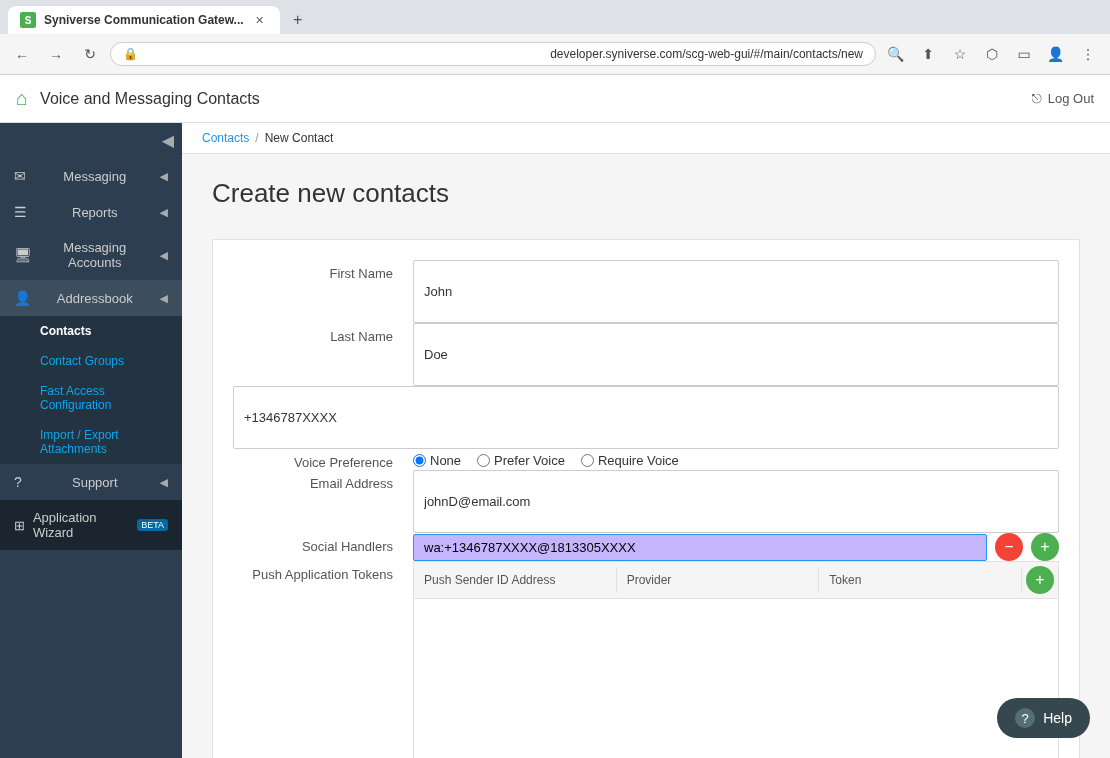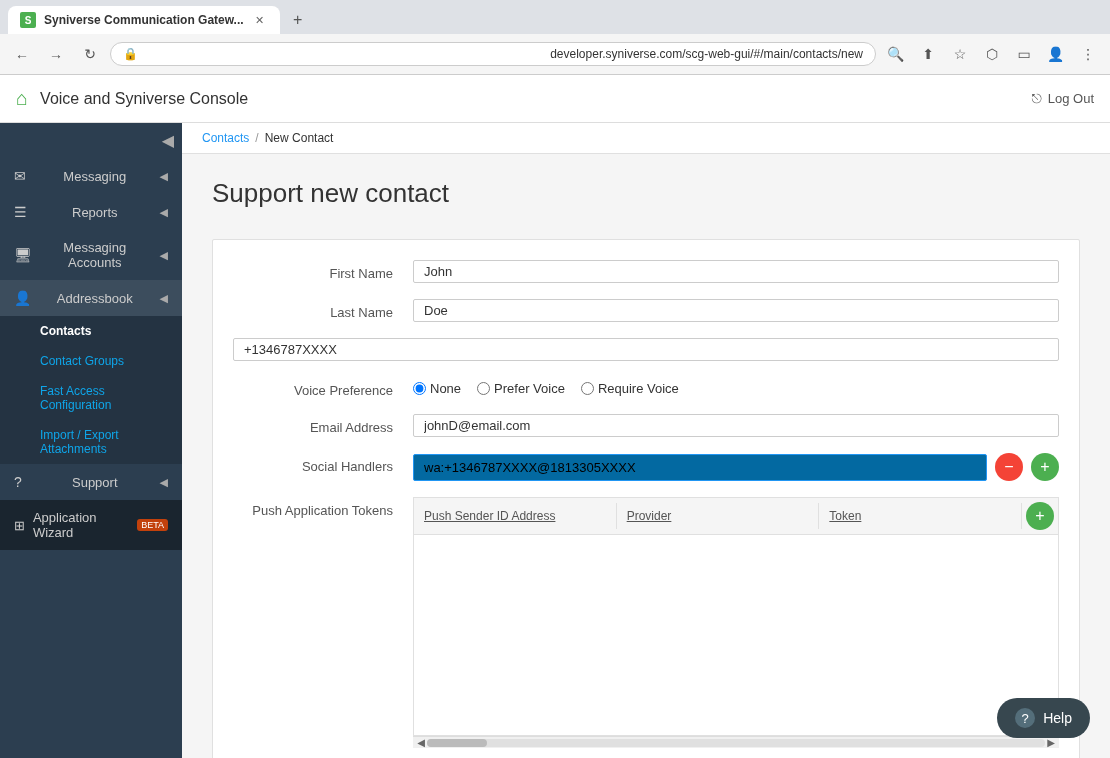--- a/index.html
+++ b/index.html
@@ -32,51 +32,51 @@
     .sidebar-toggle-btn { color: #aaa; cursor: pointer; font-size: 16px; }
     .sidebar-item { display: flex; align-items: center; padding: 10px 14px; cursor: pointer; color: #ccc; gap: 10px; font-size: 13px; }
     .sidebar-item.active { background: rgba(255,255,255,0.08); }
     .sidebar-item .item-icon { font-size: 14px; width: 16px; }
     .sidebar-item .item-label { flex: 1; text-align: center; }
     .sidebar-item .chevron { font-size: 11px; color: #aaa; }
     .sidebar-sub { background: #243342; }
     .sidebar-sub-item { padding: 8px 14px 8px 40px; cursor: pointer; color: #0ea5e9; font-size: 12px; }
     .sidebar-sub-item.active { color: white; font-weight: bold; }
     .sidebar-app-wizard { background: #1a252f; padding: 10px 14px; display: flex; align-items: center; gap: 8px; cursor: pointer; color: #ccc; }
-    .app-wizard-badge { background: #c2410c; color: white; font-size: 9px; padding: 1px 4px; border-radius: 3px; }
+    .app-wizard-badge { background: #0369a1; color: white; font-size: 9px; padding: 1px 4px; border-radius: 3px; }
 
     
     .content-area { flex: 1; background: #f5f5f5; overflow-y: auto; }
     .breadcrumb { background: white; padding: 8px 20px; border-bottom: 1px solid #e0e0e0; font-size: 12px; color: #666; display: flex; gap: 6px; align-items: center; }
     .breadcrumb-link { color: #2196F3; cursor: pointer; }
     .breadcrumb-sep { color: #999; }
     .breadcrumb-current { color: #333; }
 
     .content-body { padding: 24px 30px; }
     .page-title { font-size: 26px; color: #333; margin-bottom: 30px; font-weight: 400; }
 
     .form-container { background: white; padding: 20px; border: 1px solid #e0e0e0; border-radius: 2px; }
 
-    .form-row { display: flex; align-items: flex-start; margin-bottom: 16px; }
+    .form-row { display: flex; align-items: flex-start; }
     .form-label { width: 180px; text-align: right; padding-right: 20px; padding-top: 6px; font-size: 13px; color: #555; flex-shrink: 0; }
     .form-field { flex: 1; }
-    .form-input { width: 100%; border: 1px solid #ccc; border-radius: 2px; padding: 3px 10px; font-size: 13px; color: #333; outline: none; }
+    .form-input { width: 100%; border: 1px solid #ccc; border-radius: 2px; padding: 23px 10px; font-size: 13px; color: #333; outline: none; }
 
     .radio-group { display: flex; align-items: center; gap: 16px; padding-top: 4px; }
     .radio-option { display: flex; align-items: center; gap: 4px; cursor: pointer; font-size: 13px; color: #333; }
     .radio-option input { cursor: pointer; }
 
     .social-handlers-row { display: flex; align-items: center; gap: 8px; }
-    .social-input { flex: 1; border: 1px solid #2196F3; border-radius: 2px; padding: 5px 10px; font-size: 13px; background: #0369a1; }
+    .social-input { flex: 1; border: 1px solid #2196F3; border-radius: 2px; padding: 5px 10px; font-size: 13px; background: #c4b5fd; }
     .btn-remove { background: #f44336; border: none; border-radius: 50%; width: 28px; height: 28px; color: white; cursor: pointer; display: flex; align-items: center; justify-content: center; font-size: 16px; }
     .btn-add-small { background: #4caf50; border: none; border-radius: 50%; width: 28px; height: 28px; color: white; cursor: pointer; display: flex; align-items: center; justify-content: center; font-size: 16px; }
 
     .push-tokens-table { border: 1px solid #e0e0e0; width: 100%; }
     .push-tokens-header { display: flex; align-items: center; background: #f5f5f5; border-bottom: 1px solid #e0e0e0; }
-    .push-tokens-header .col { flex: 1; padding: 6px 10px; font-size: 12px; color: #555; border-right: 1px solid #e0e0e0; text-decoration: underline; }
+    .push-tokens-header .col { flex: 1; padding: 6px 10px; font-size: 12px; color: #555; border-right: 1px solid #e0e0e0; }
     .push-tokens-header .col:last-of-type { border-right: none; }
     .push-tokens-header .btn-add-col { width: 36px; display: flex; align-items: center; justify-content: center; padding: 4px; }
     .push-tokens-scroll { height: 200px; overflow-y: scroll; }
 
     .horizontal-scrollbar { height: 12px; background: #f0f0f0; border-top: 1px solid #ddd; display: flex; align-items: center; padding: 0 2px; }
     .scrollbar-track { flex: 1; height: 8px; background: #e0e0e0; border-radius: 4px; position: relative; }
     .scrollbar-thumb { width: 60px; height: 8px; background: #bbb; border-radius: 4px; position: absolute; left: 0; }
     .scrollbar-arrow { width: 12px; height: 12px; display: flex; align-items: center; justify-content: center; cursor: pointer; color: #666; font-size: 10px; }
 
     .help-btn { position: fixed; bottom: 20px; right: 20px; background: #37474f; color: white; border-radius: 24px; padding: 10px 18px; display: flex; align-items: center; gap: 8px; cursor: pointer; font-size: 14px; z-index: 999; }
@@ -115,21 +115,21 @@
       <div class="nav-icon-btn">👤</div>
       <div class="nav-icon-btn">⋮</div>
     </div>
   </div>
 </div>
 
 <div class="app-container">
 
   <div class="app-header">
     <span class="home-icon">⌂</span>
-    <span class="app-header-title">Voice and Syniverse Console</span>
+    <span class="app-header-title">Voice and Messaging Contacts</span>
     <div class="logout-btn">
       <span>⎋</span>
       <span>Log Out</span>
     </div>
   </div>
 
   <div class="main-layout">
 
     <div class="sidebar">
       <div class="sidebar-toggle">
@@ -189,21 +189,21 @@
     </div>
 
     <div class="content-area">
       <div class="breadcrumb">
         <span class="breadcrumb-link">Contacts</span>
         <span class="breadcrumb-sep">/</span>
         <span class="breadcrumb-current">New Contact</span>
       </div>
 
       <div class="content-body">
-        <h1 class="page-title">Support new contact</h1>
+        <h1 class="page-title">Create new contacts</h1>
 
         <div class="form-container">
 
           <div class="form-row">
             <label class="form-label">First Name</label>
             <div class="form-field">
               <input type="text" class="form-input" value="John" style="">
             </div>
           </div>
 

